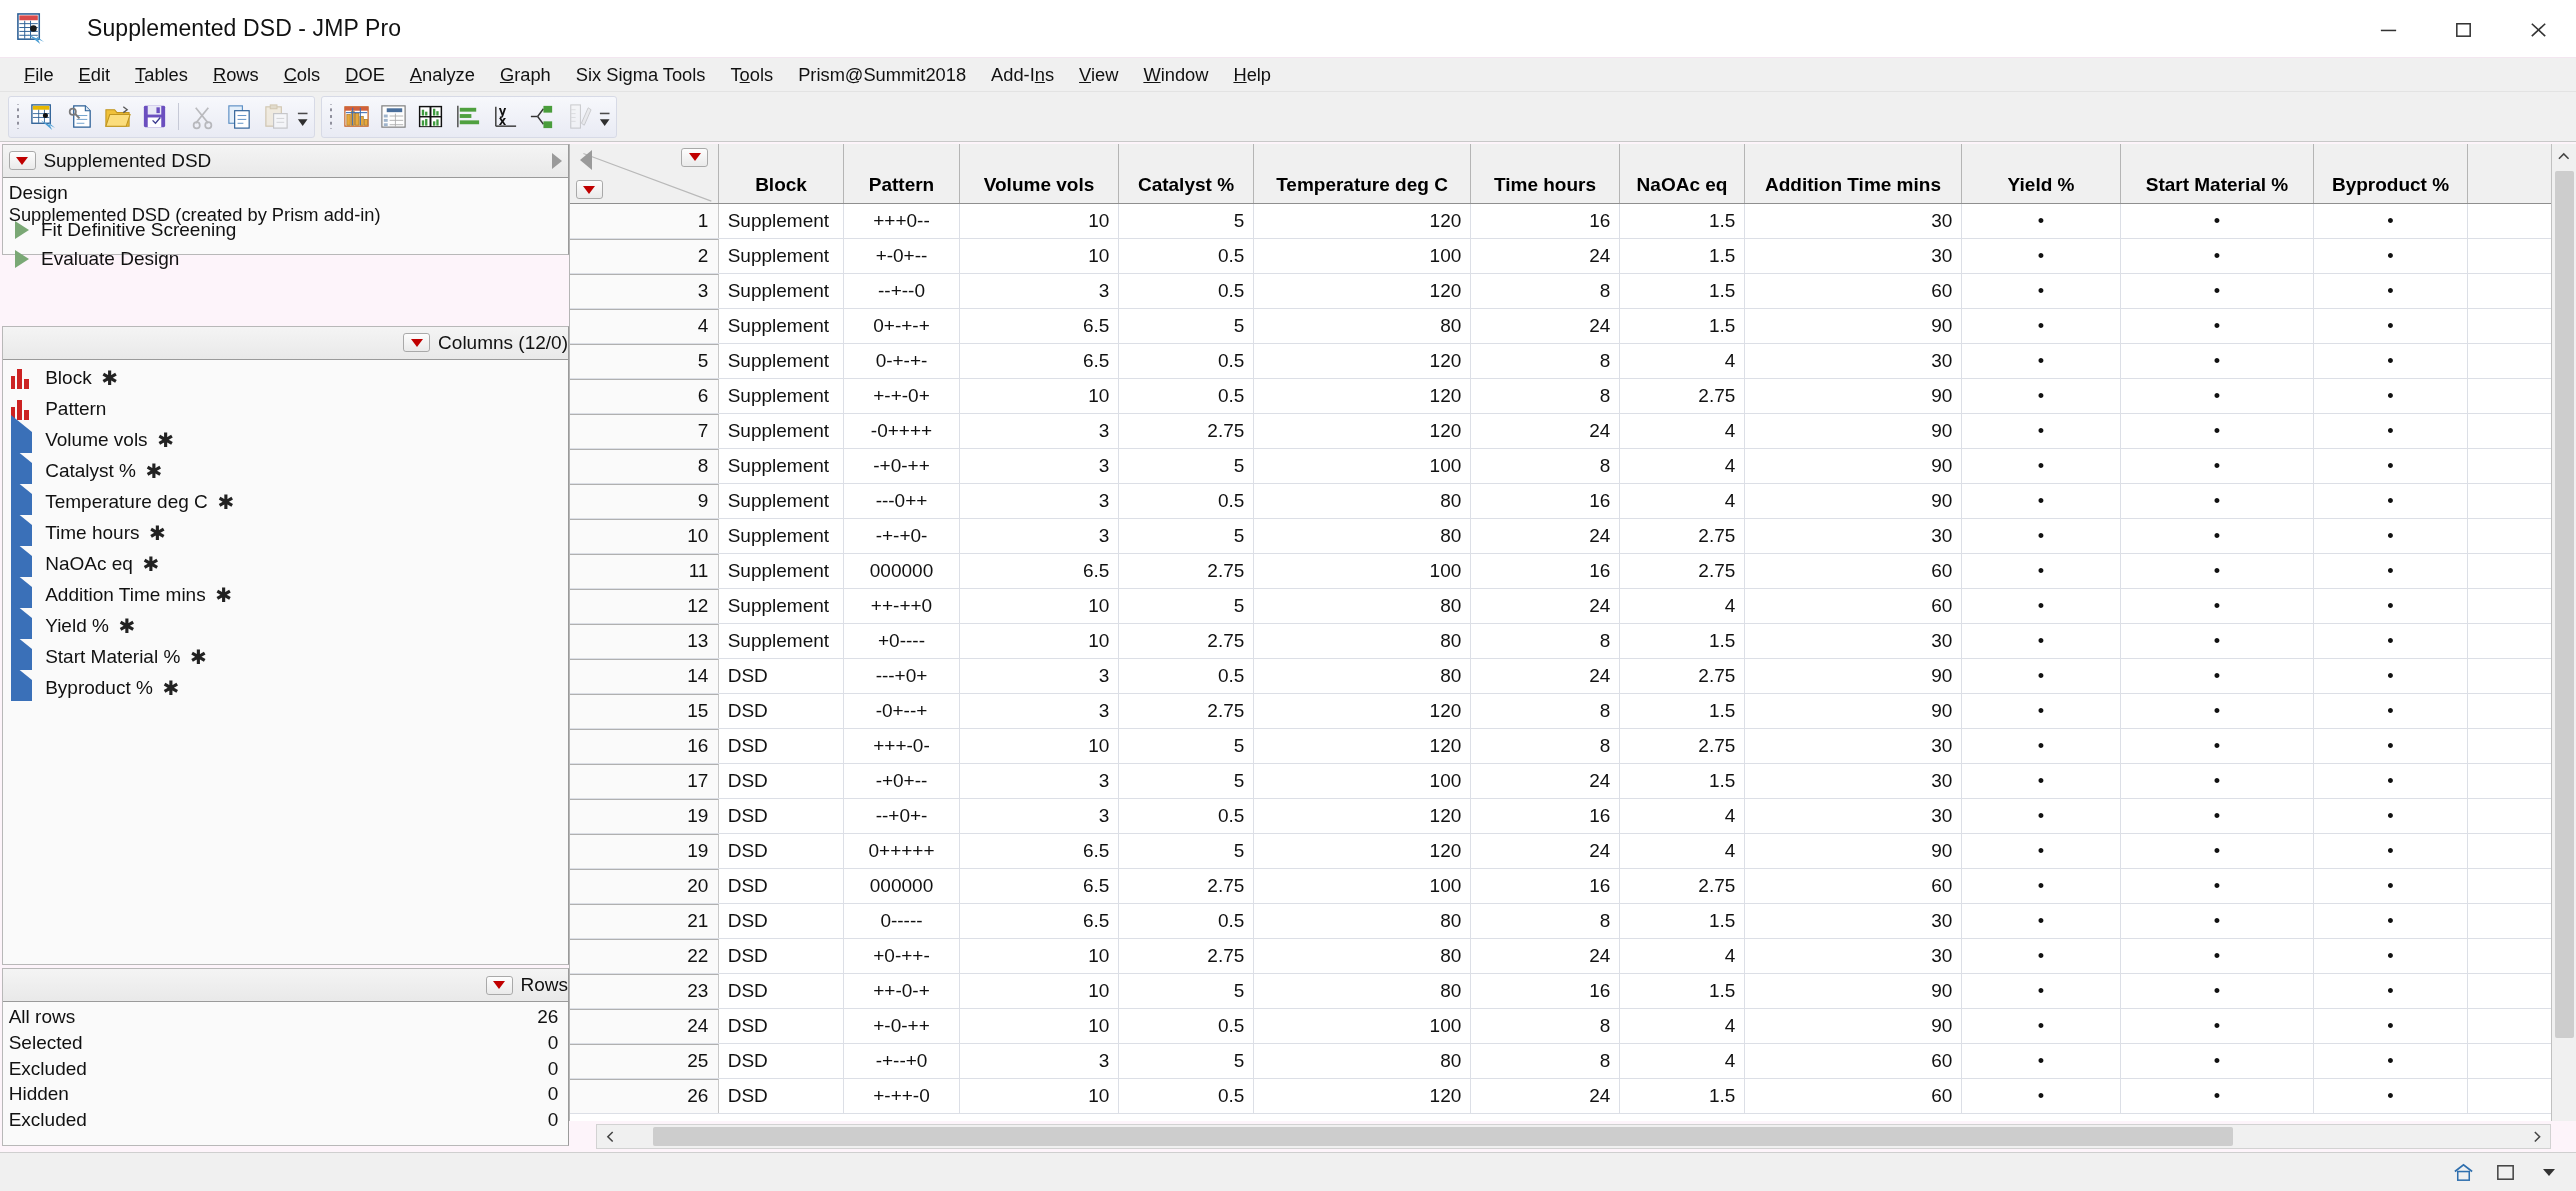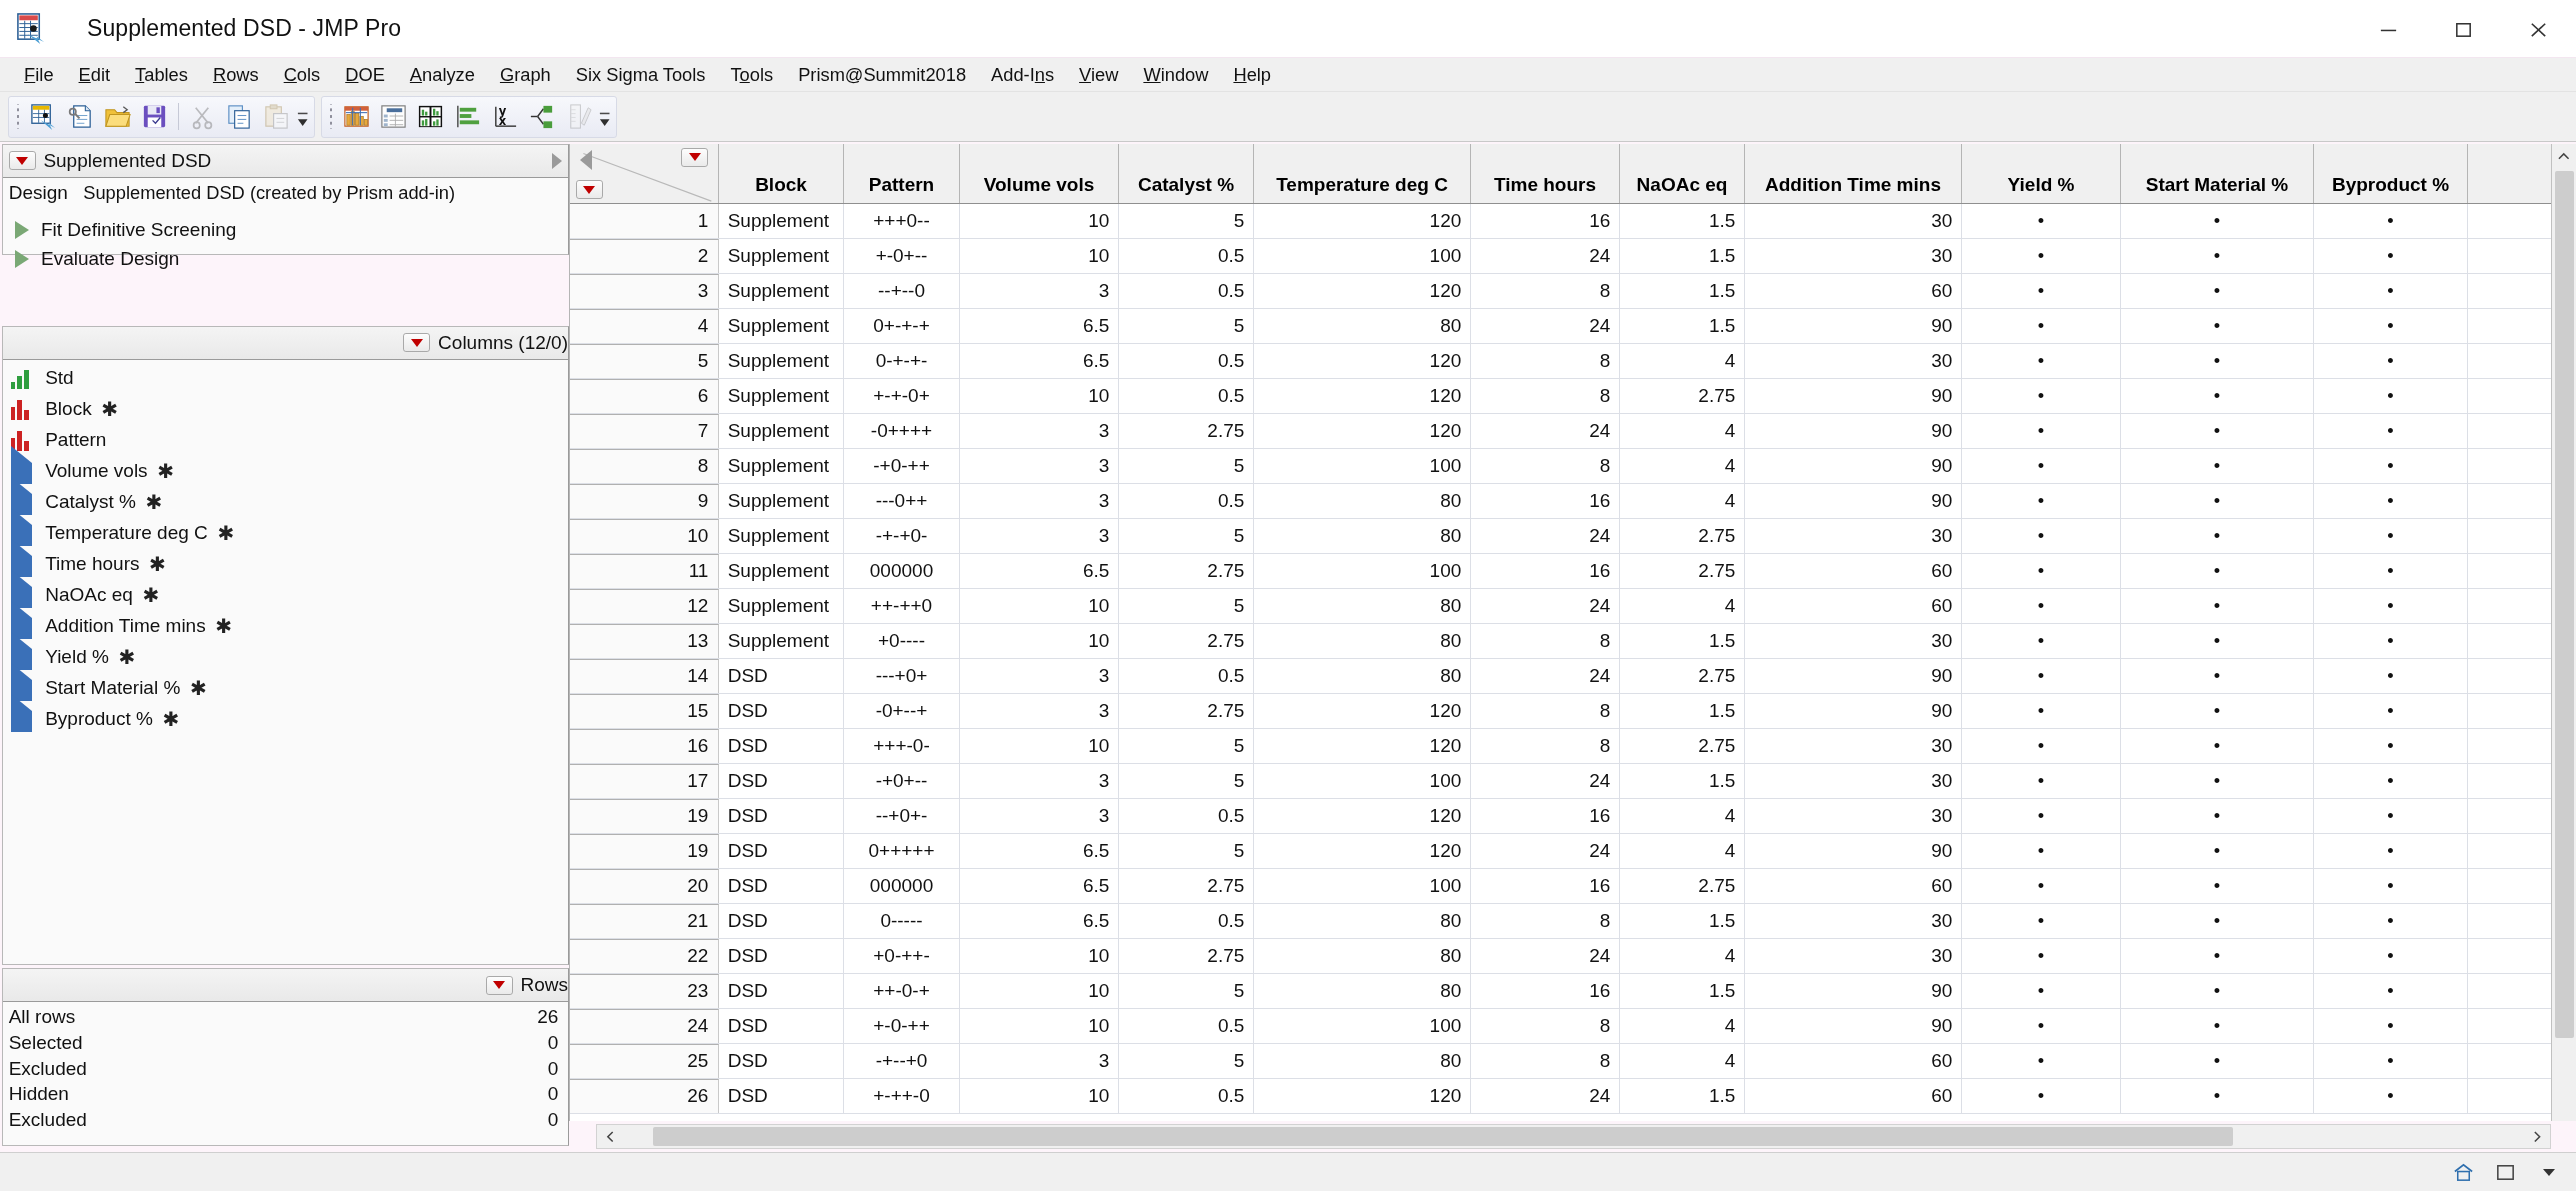--- a/index.html
+++ b/index.html
@@ -62,21 +62,21 @@
   }
   .redtri {
     width:27px; height:19px; flex:0 0 27px; margin-right:7.7px;
     background:linear-gradient(#fdfdfd,#eaeaea); border:1px solid #a9a9a9; border-radius:2.9px;
     display:flex; align-items:center; justify-content:center;
   }
   .redtri i { width:0;height:0;border-left:6.7px solid transparent;border-right:6.7px solid transparent;border-top:8.7px solid #c00000; display:block; }
   .panel-title { font-size:19px; color:#111; }
   .panel-body { flex:1 1 auto; overflow:hidden; background:#fafafa; padding:1.9px 0 0 0; }
 
-  .design-row { display:flex; align-items:baseline; font-size:19px; color:#111; padding:1.9px 0 1px 5.8px; white-space:nowrap; }
+  .design-row { display:flex; align-items:baseline; font-size:19px; color:#111; padding:1.9px 0 1px 5.8px; white-space:nowrap;flex-direction:column; }
   .design-row .lbl { margin-right:15.4px; }
   .design-row .val { font-size:18.3px; }
   .tree-item { display:flex; align-items:center; height:29px; padding-left:9.6px; font-size:19px; color:#111; white-space:nowrap; }
   .greentri { width:0;height:0;border-top:9.6px solid transparent;border-bottom:9.6px solid transparent;
               border-left:14.5px solid #7aa875; margin-right:11.6px; flex:0 0 auto; }
   .panel-head .rightcar { margin-left:auto; margin-right:5.8px; }
   .rightcar { width:0;height:0;border-top:8.7px solid transparent;border-bottom:8.7px solid transparent;border-left:10.6px solid #9a9a9a; }
 
   .coltitle-panel .panel-body { padding-top:2.9px; }
   .col-item { display:flex; align-items:center; height:31px; padding-left:7.7px; font-size:19px; color:#111; white-space:nowrap; }
@@ -472,30 +472,20 @@
 
       <div class="panel coltitle-panel" style="flex:1 1 auto; min-height:0;">
         <div class="panel-head">
           <span class="redtri">
               <i></i>
             </span>
           <span class="panel-title">Columns (12/0)</span>
         </div>
         <div class="panel-body">
 
-          <div class="col-item">
-            <span class="colicon">
-              <span class="ic-ord">
-                  <span style="height:7.7px"></span>
-                  <span style="height:13.5px"></span>
-                  <span style="height:19px"></span>
-                </span>
-            </span>
-            <span>Std</span>
-          </div>
 
           <div class="col-item">
             <span class="colicon">
               <span class="ic-nom">
                   <span style="height:13.5px"></span>
                   <span style="height:20px"></span>
                   <span style="height:10.6px"></span>
                 </span>
             </span>
             <span>Block</span>

